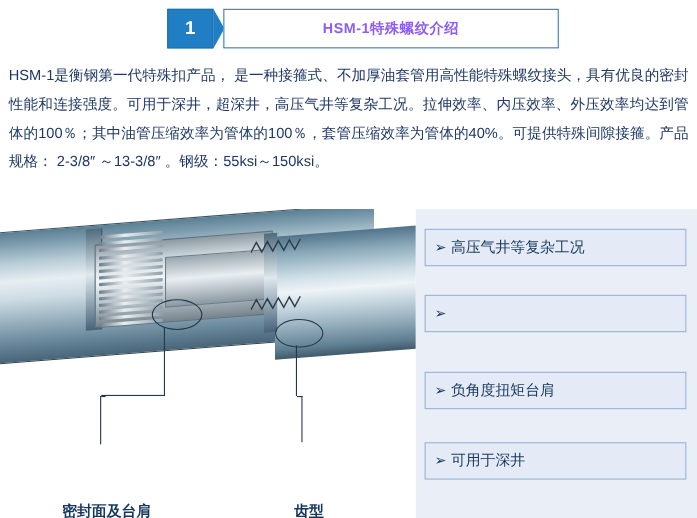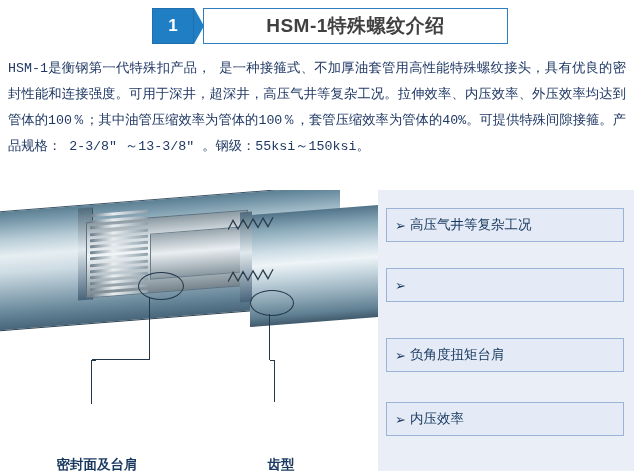--- a/index.html
+++ b/index.html
@@ -27,29 +27,28 @@
     border-top:18px solid transparent;
     border-bottom:18px solid transparent;
     border-left:10px solid #1f7ec4;
   }
   .title-box{
     flex:1;border:1.5px solid #2f7dbf;background:#ffffff;
     display:flex;align-items:center;justify-content:center;
     margin-left:-1px;
   }
   .title-text{
-    font-size:19px;font-weight:bold;color:#404040;letter-spacing:.5px;
+    font-size:13px;font-weight:bold;color:#8b5cf6;letter-spacing:.5px;
   }
 
   
   .para{
     position:absolute;left:8px;top:56px;width:618px;
     font-size:13.3px;line-height:26px;color:#1f3864;
     text-align:justify;
-    font-family:Liberation Mono, monospace;
   }
   .para p{margin:0;}
 
   
   .figure{
     position:absolute;left:0;top:190px;width:378px;height:281px;
     overflow:hidden;
   }
 
   
@@ -222,17 +221,17 @@
     </div>
     <div class="feat">
       <span class="arrow">➢</span>
     </div>
     <div class="feat">
       <span class="arrow">➢</span>
       <span>负角度扭矩台肩</span>
     </div>
     <div class="feat">
       <span class="arrow">➢</span>
-      <span>内压效率</span>
+      <span>可用于深井</span>
     </div>
   </div>
 
 </div>
 
 </body></html>

